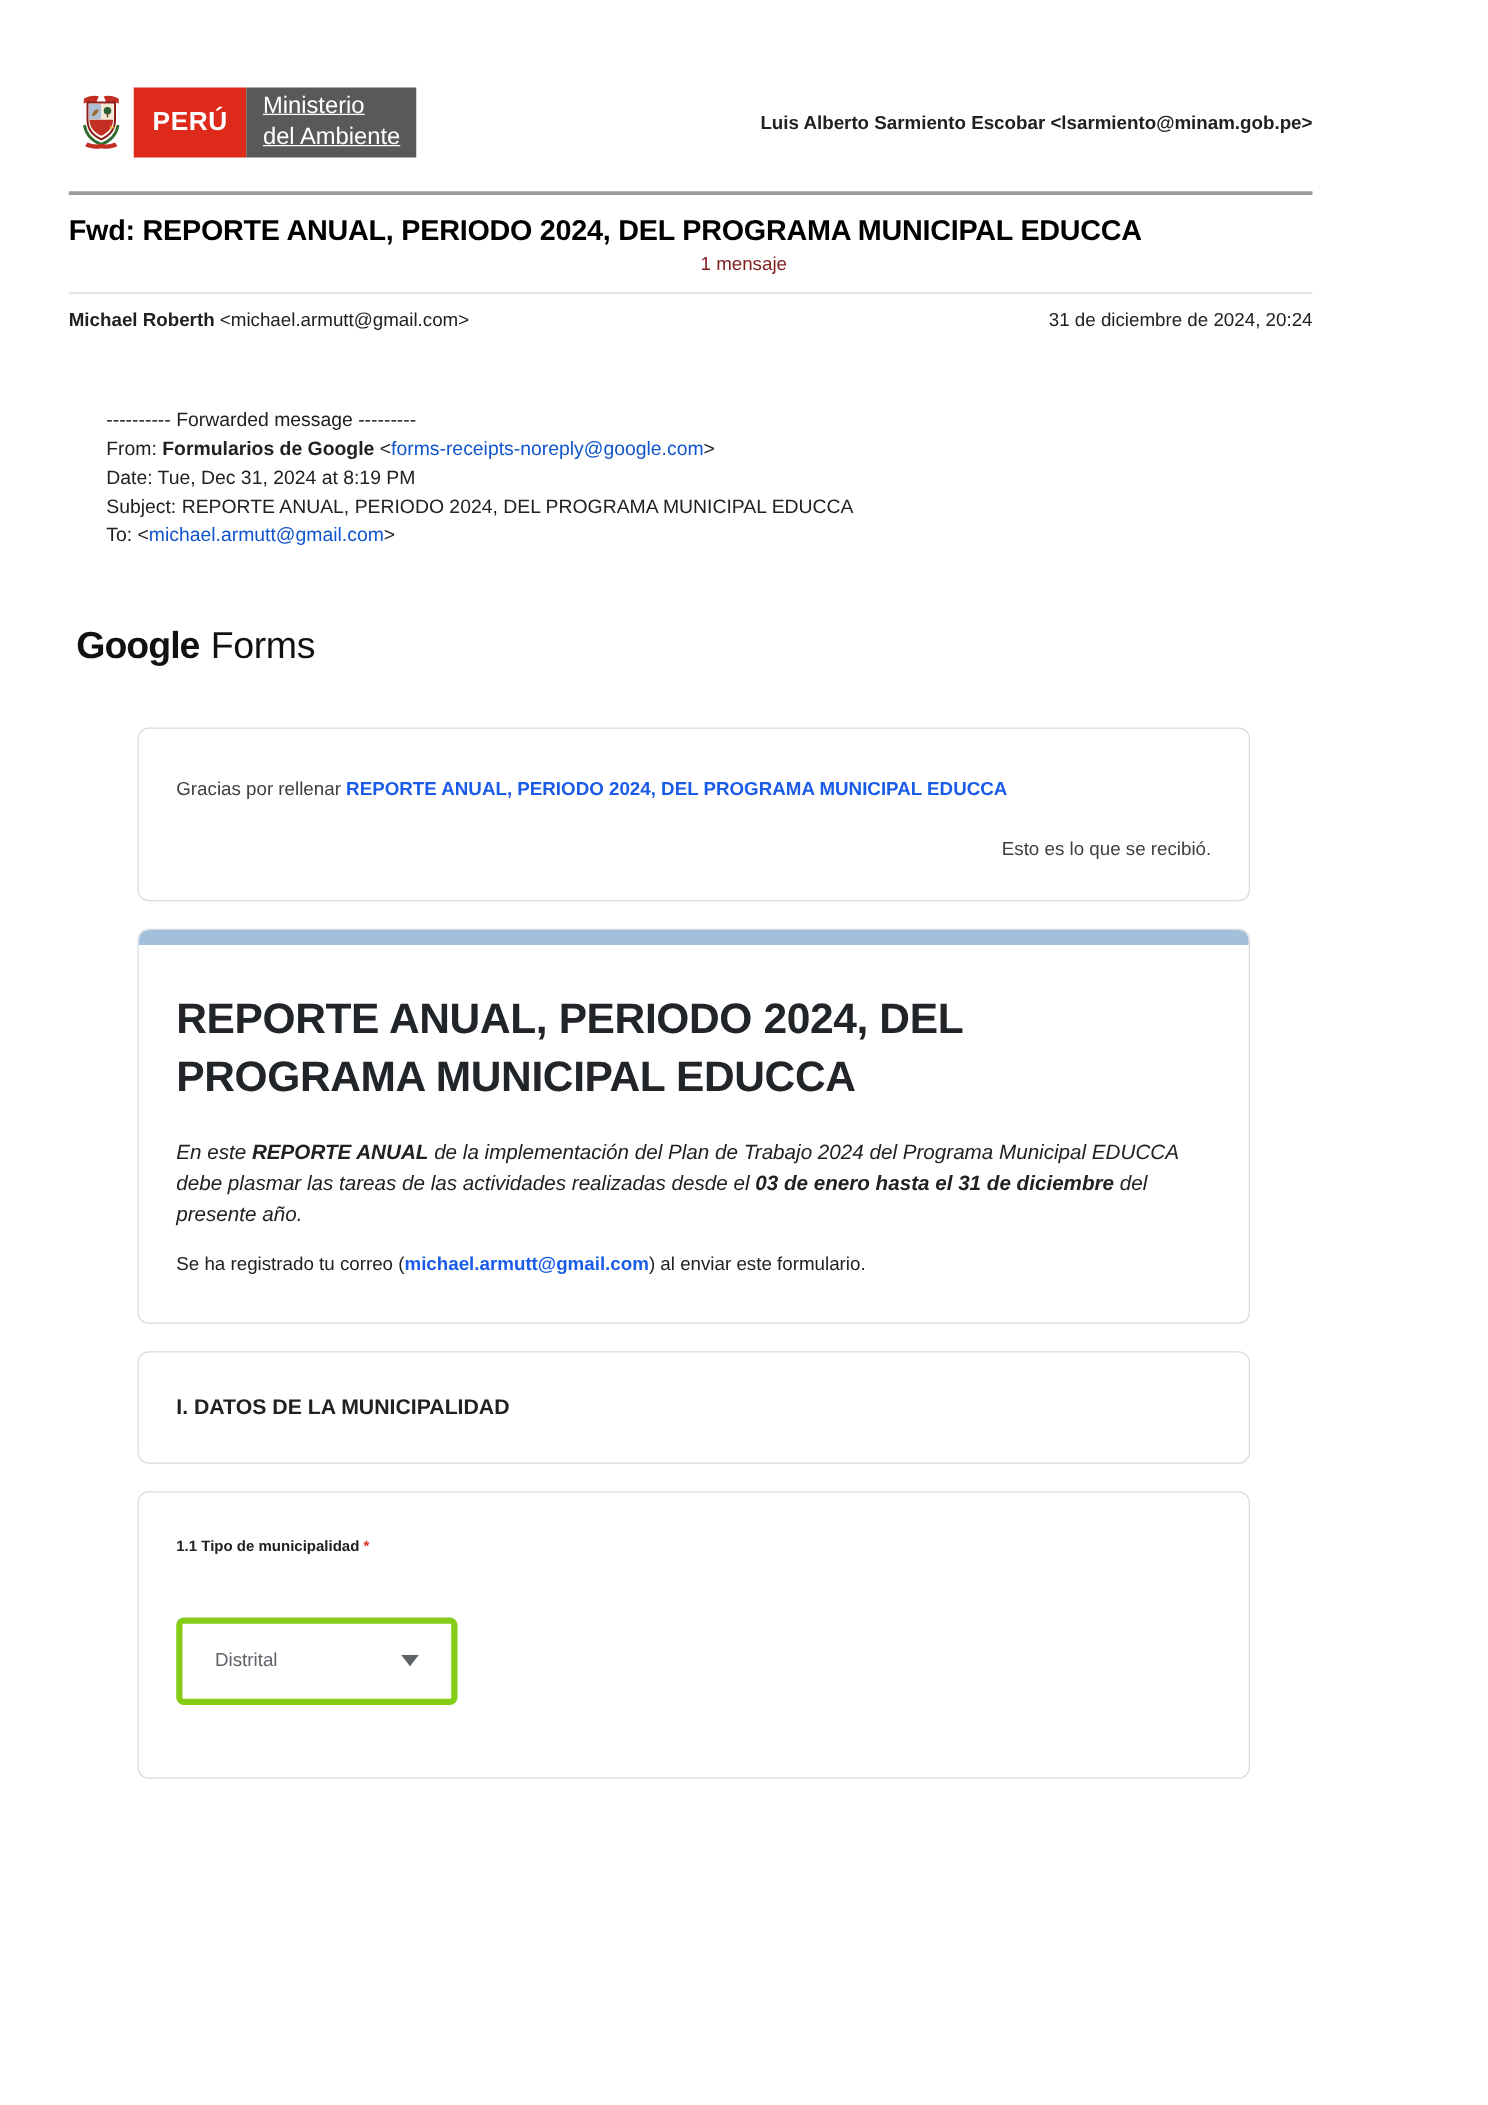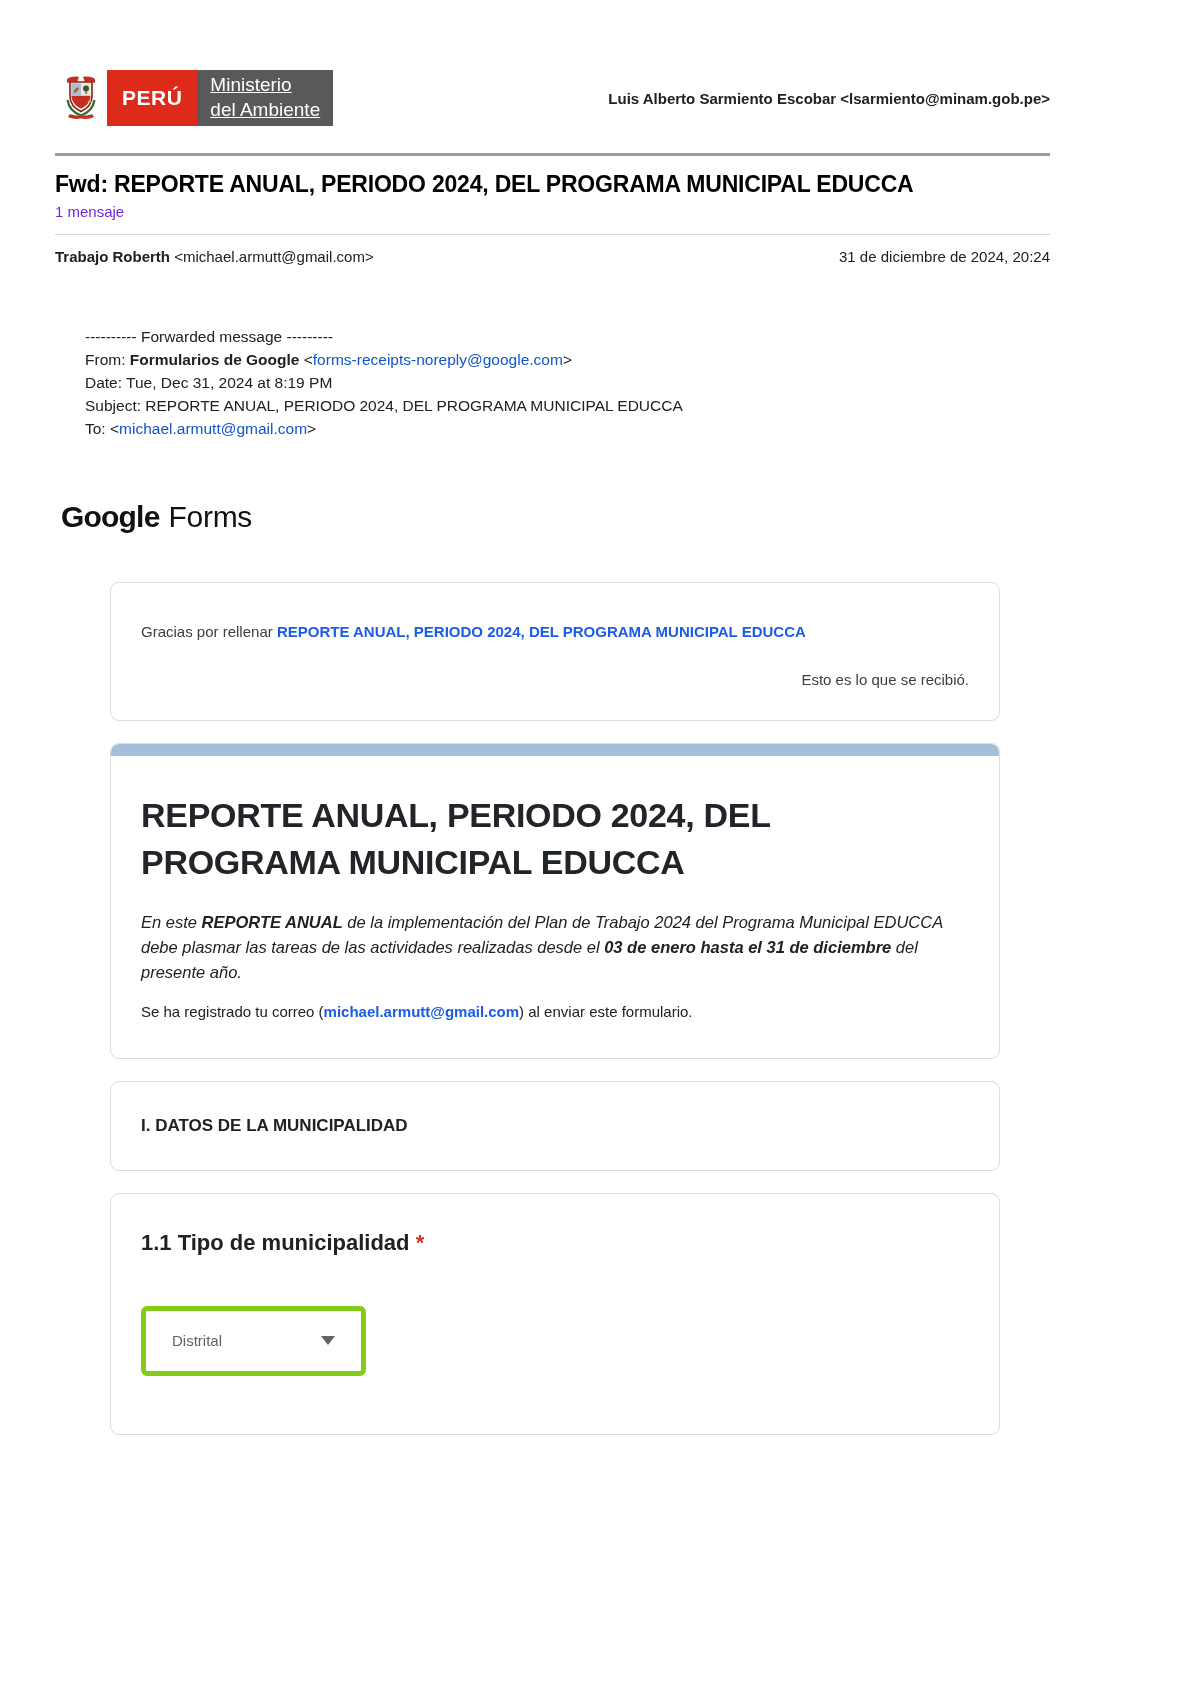--- a/index.html
+++ b/index.html
@@ -11,21 +11,21 @@
   .masthead { width:995px; display:flex; justify-content:space-between; align-items:center;gap:32px; }
   .logo { display:flex; height:56px; }
   .logo-seal { width:52px; height:56px; background:#fff; display:flex; align-items:center; justify-content:center; }
   .logo-red { background:#dd2a1b; color:#fff; display:flex; align-items:center; padding:0 15px; font-size:21px; font-weight:700; letter-spacing:0.5px; }
   .logo-gray { background:#58595b; color:#fff; display:flex; flex-direction:column; justify-content:center; padding:0 13px; font-size:19px; line-height:1.3;text-decoration:underline; }
   .account { font-size:15px; font-weight:700; color:#202124; }
 
   
   .rule-thick { border:none; height:3px; background:#9c9c9c; width:995px; margin-top:27px; }
   .subject { font-size:23px; font-weight:700; color:#000; margin-top:15px; letter-spacing:-0.2px; width:995px; }
-  .msg-count { font-size:15px; margin-top:5px; color:#6d28d9; }
+  .msg-count { font-size:15px; margin-top:5px; color:#7f1d1d;text-align:center; }
   .rule-thin { border:none; height:1px; background:#d6d6d6; width:995px; margin-top:14px; }
   .sender-row { width:995px; display:flex; justify-content:space-between; margin-top:13px; font-size:15px; }
   .b { font-weight:700; }
   .to-line { font-size:15px; margin-top:5px; }
 
   
   .fwd { margin:60px 0 0 30px; font-size:15.5px; line-height:23px; color:#202124; }
   a.mail-link { color:#1155cc; text-decoration:none; cursor:pointer; }
 
   
@@ -47,21 +47,21 @@
   .form-title { font-size:34px; line-height:1.38; font-weight:700; color:#212529; letter-spacing:-0.3px; }
   .form-desc { margin-top:24px; font-style:italic; font-size:16.5px; line-height:25px; color:#202124; }
   .form-desc b { font-weight:700; }
   .registered { margin-top:18px; font-size:15px; color:#202124; }
   .registered a { font-weight:700; }
 
   .section-title { font-size:17px; font-weight:700; color:#202124; }
   .card-section .card-pad { padding:34px 30px; }
 
   .card-question { padding:36px 30px 58px 30px; }
-  .q-label { font-size:22px; font-weight:700; color:#202124; }
+  .q-label { font-size:12px; font-weight:700; color:#202124; }
   .req { color:#d93025; font-weight:700; }
   .dropdown { margin-top:50px; width:225px; height:70px; border:5px solid #84cc16; border-radius:6px;
               display:flex; align-items:center; justify-content:space-between; padding:0 26px; cursor:pointer; }
   .dropdown-value { font-size:15px; color:#5f6368; }
   .caret { width:0; height:0; border-left:7px solid transparent; border-right:7px solid transparent; border-top:9px solid #5f6368; }
 </style>
 </head>
 <body>
 
 <div class="page">
@@ -98,21 +98,21 @@
 
   <hr class="rule-thick">
 
   <div class="subject">Fwd: REPORTE ANUAL, PERIODO 2024, DEL PROGRAMA MUNICIPAL EDUCCA</div>
   <div class="msg-count">1 mensaje</div>
 
   <hr class="rule-thin">
 
   <div class="sender-row">
     <div>
-      <span class="b">Trabajo Roberth</span><span> &lt;michael.armutt@gmail.com&gt;</span>
+      <span class="b">Michael Roberth</span><span> &lt;michael.armutt@gmail.com&gt;</span>
     </div>
     <div>31 de diciembre de 2024, 20:24</div>
   </div>
 
   <div class="fwd">
     <div>---------- Forwarded message ---------</div>
     <div>
       <span>From: </span><span class="b">Formularios de Google</span><span> &lt;</span><a class="mail-link">forms-receipts-noreply@google.com</a><span>&gt;</span>
     </div>
     <div>Date: Tue, Dec 31, 2024 at 8:19 PM</div>

